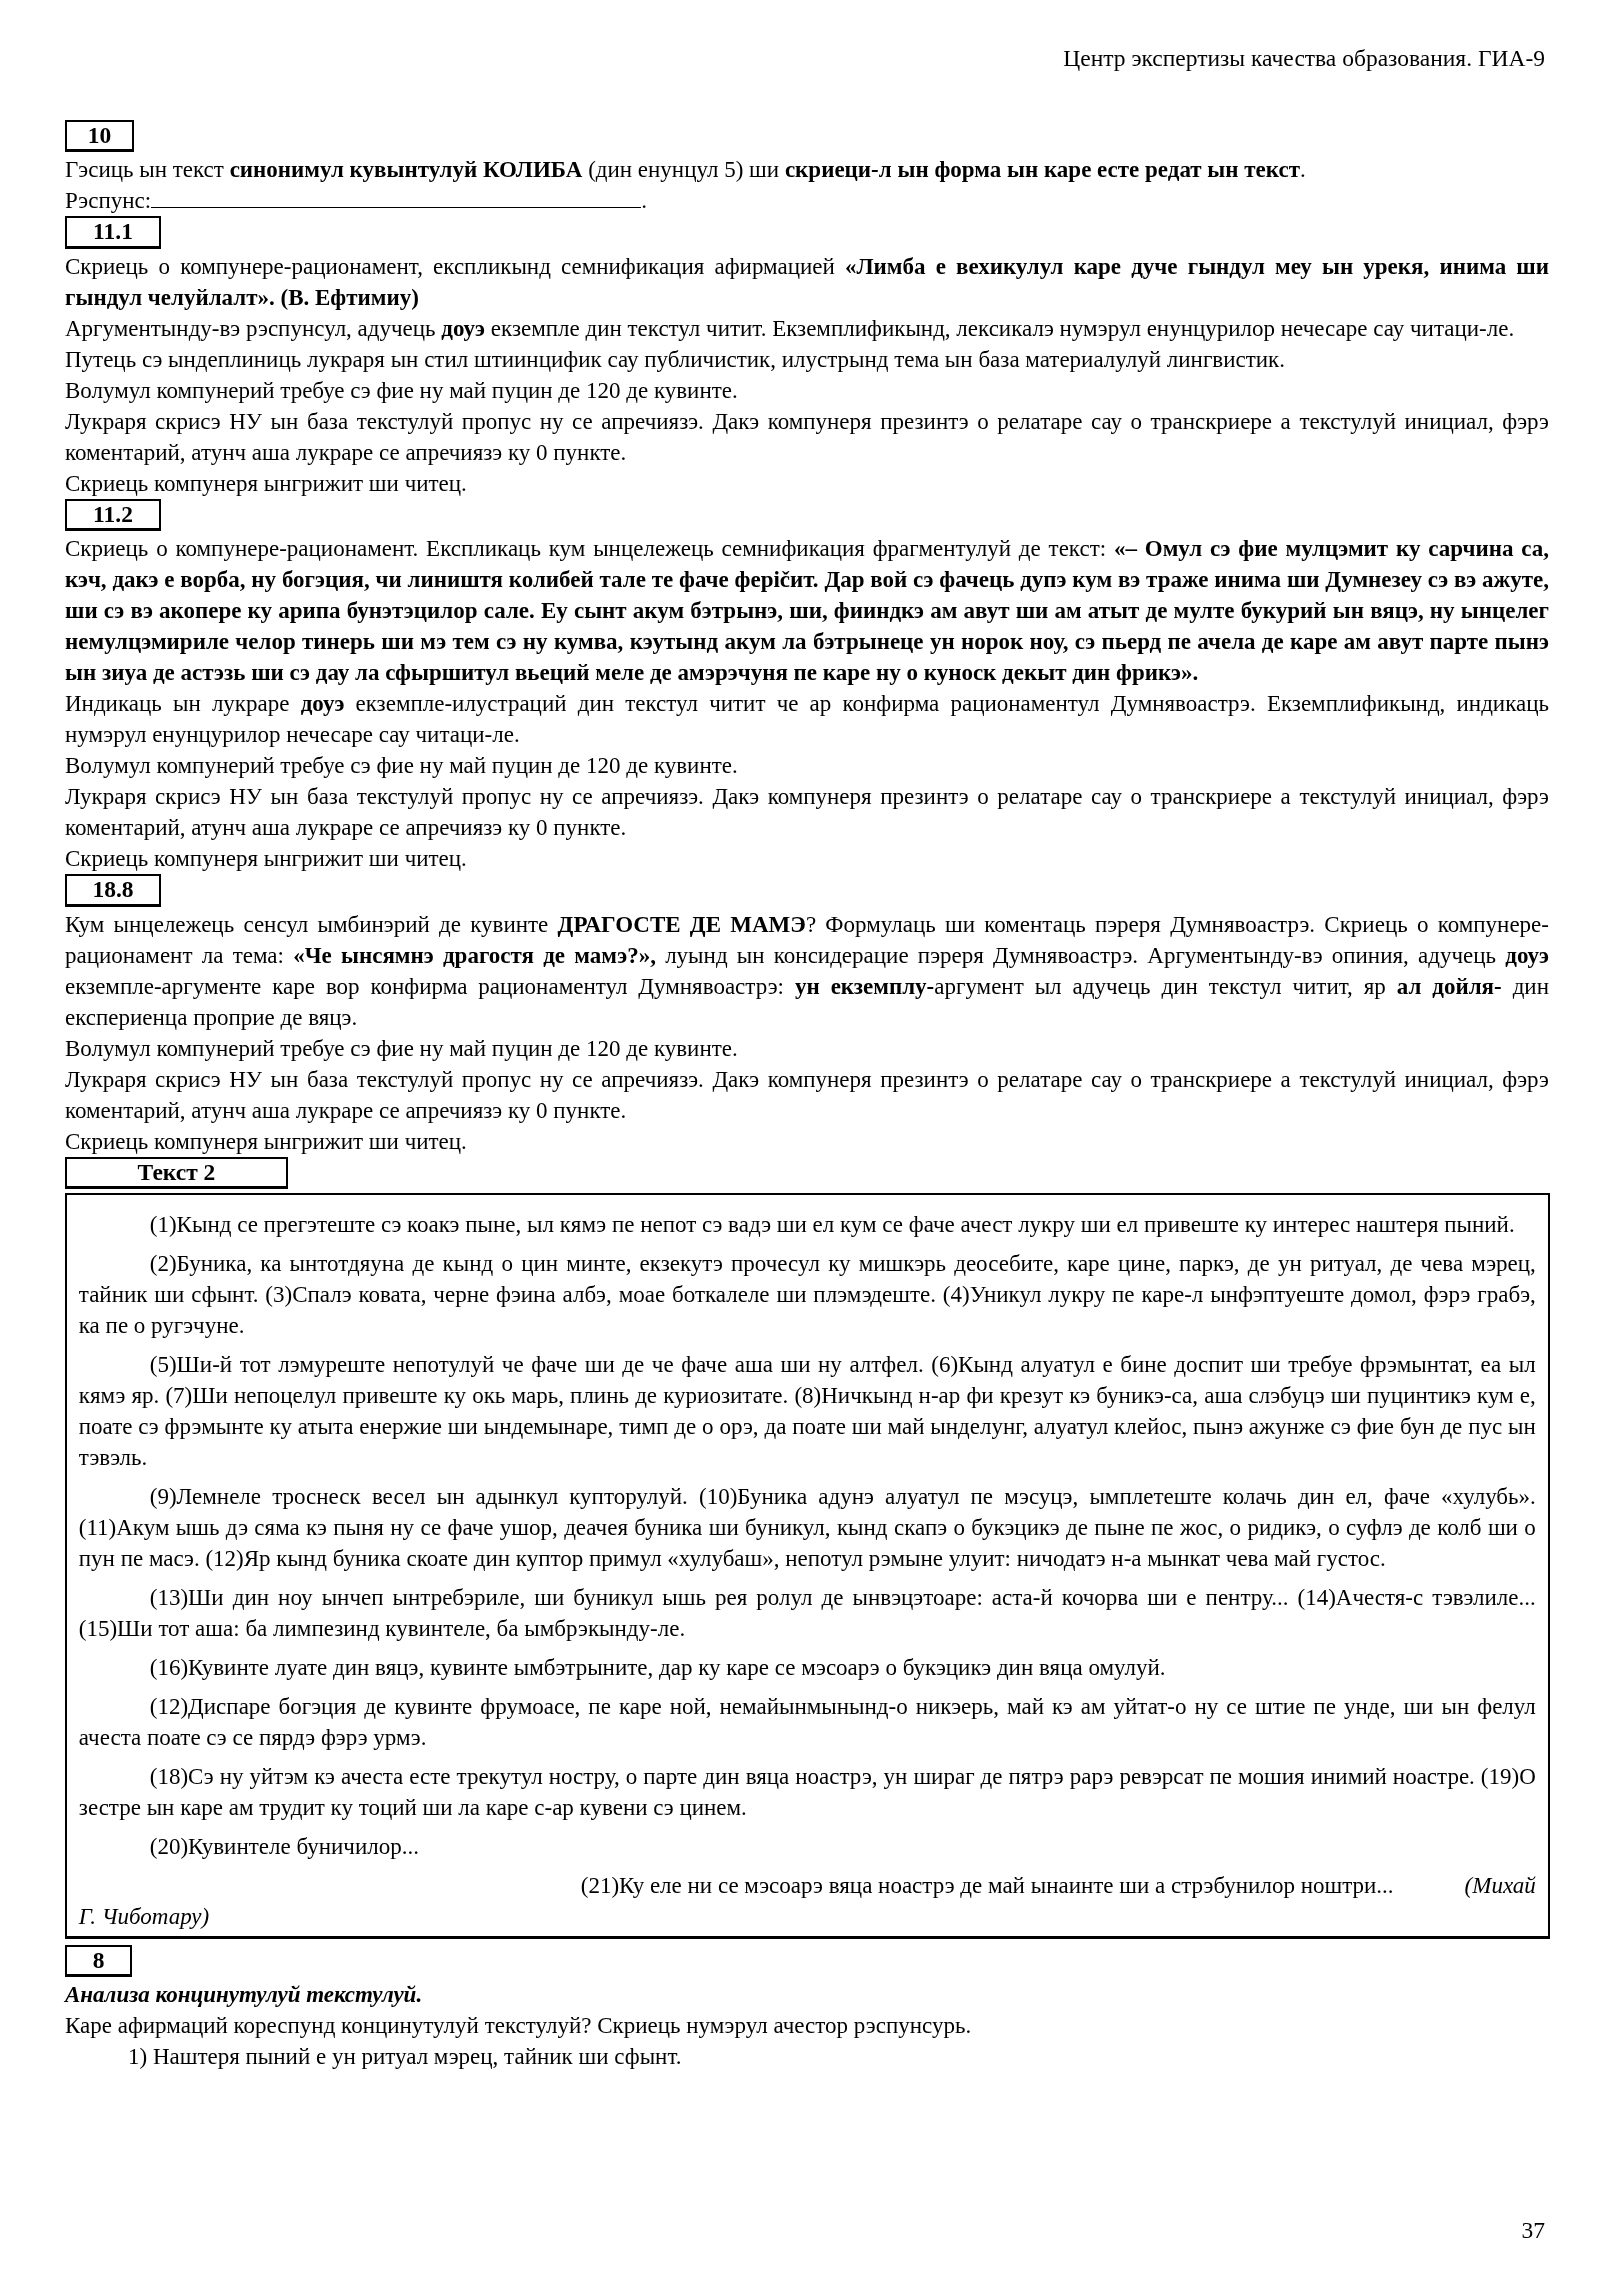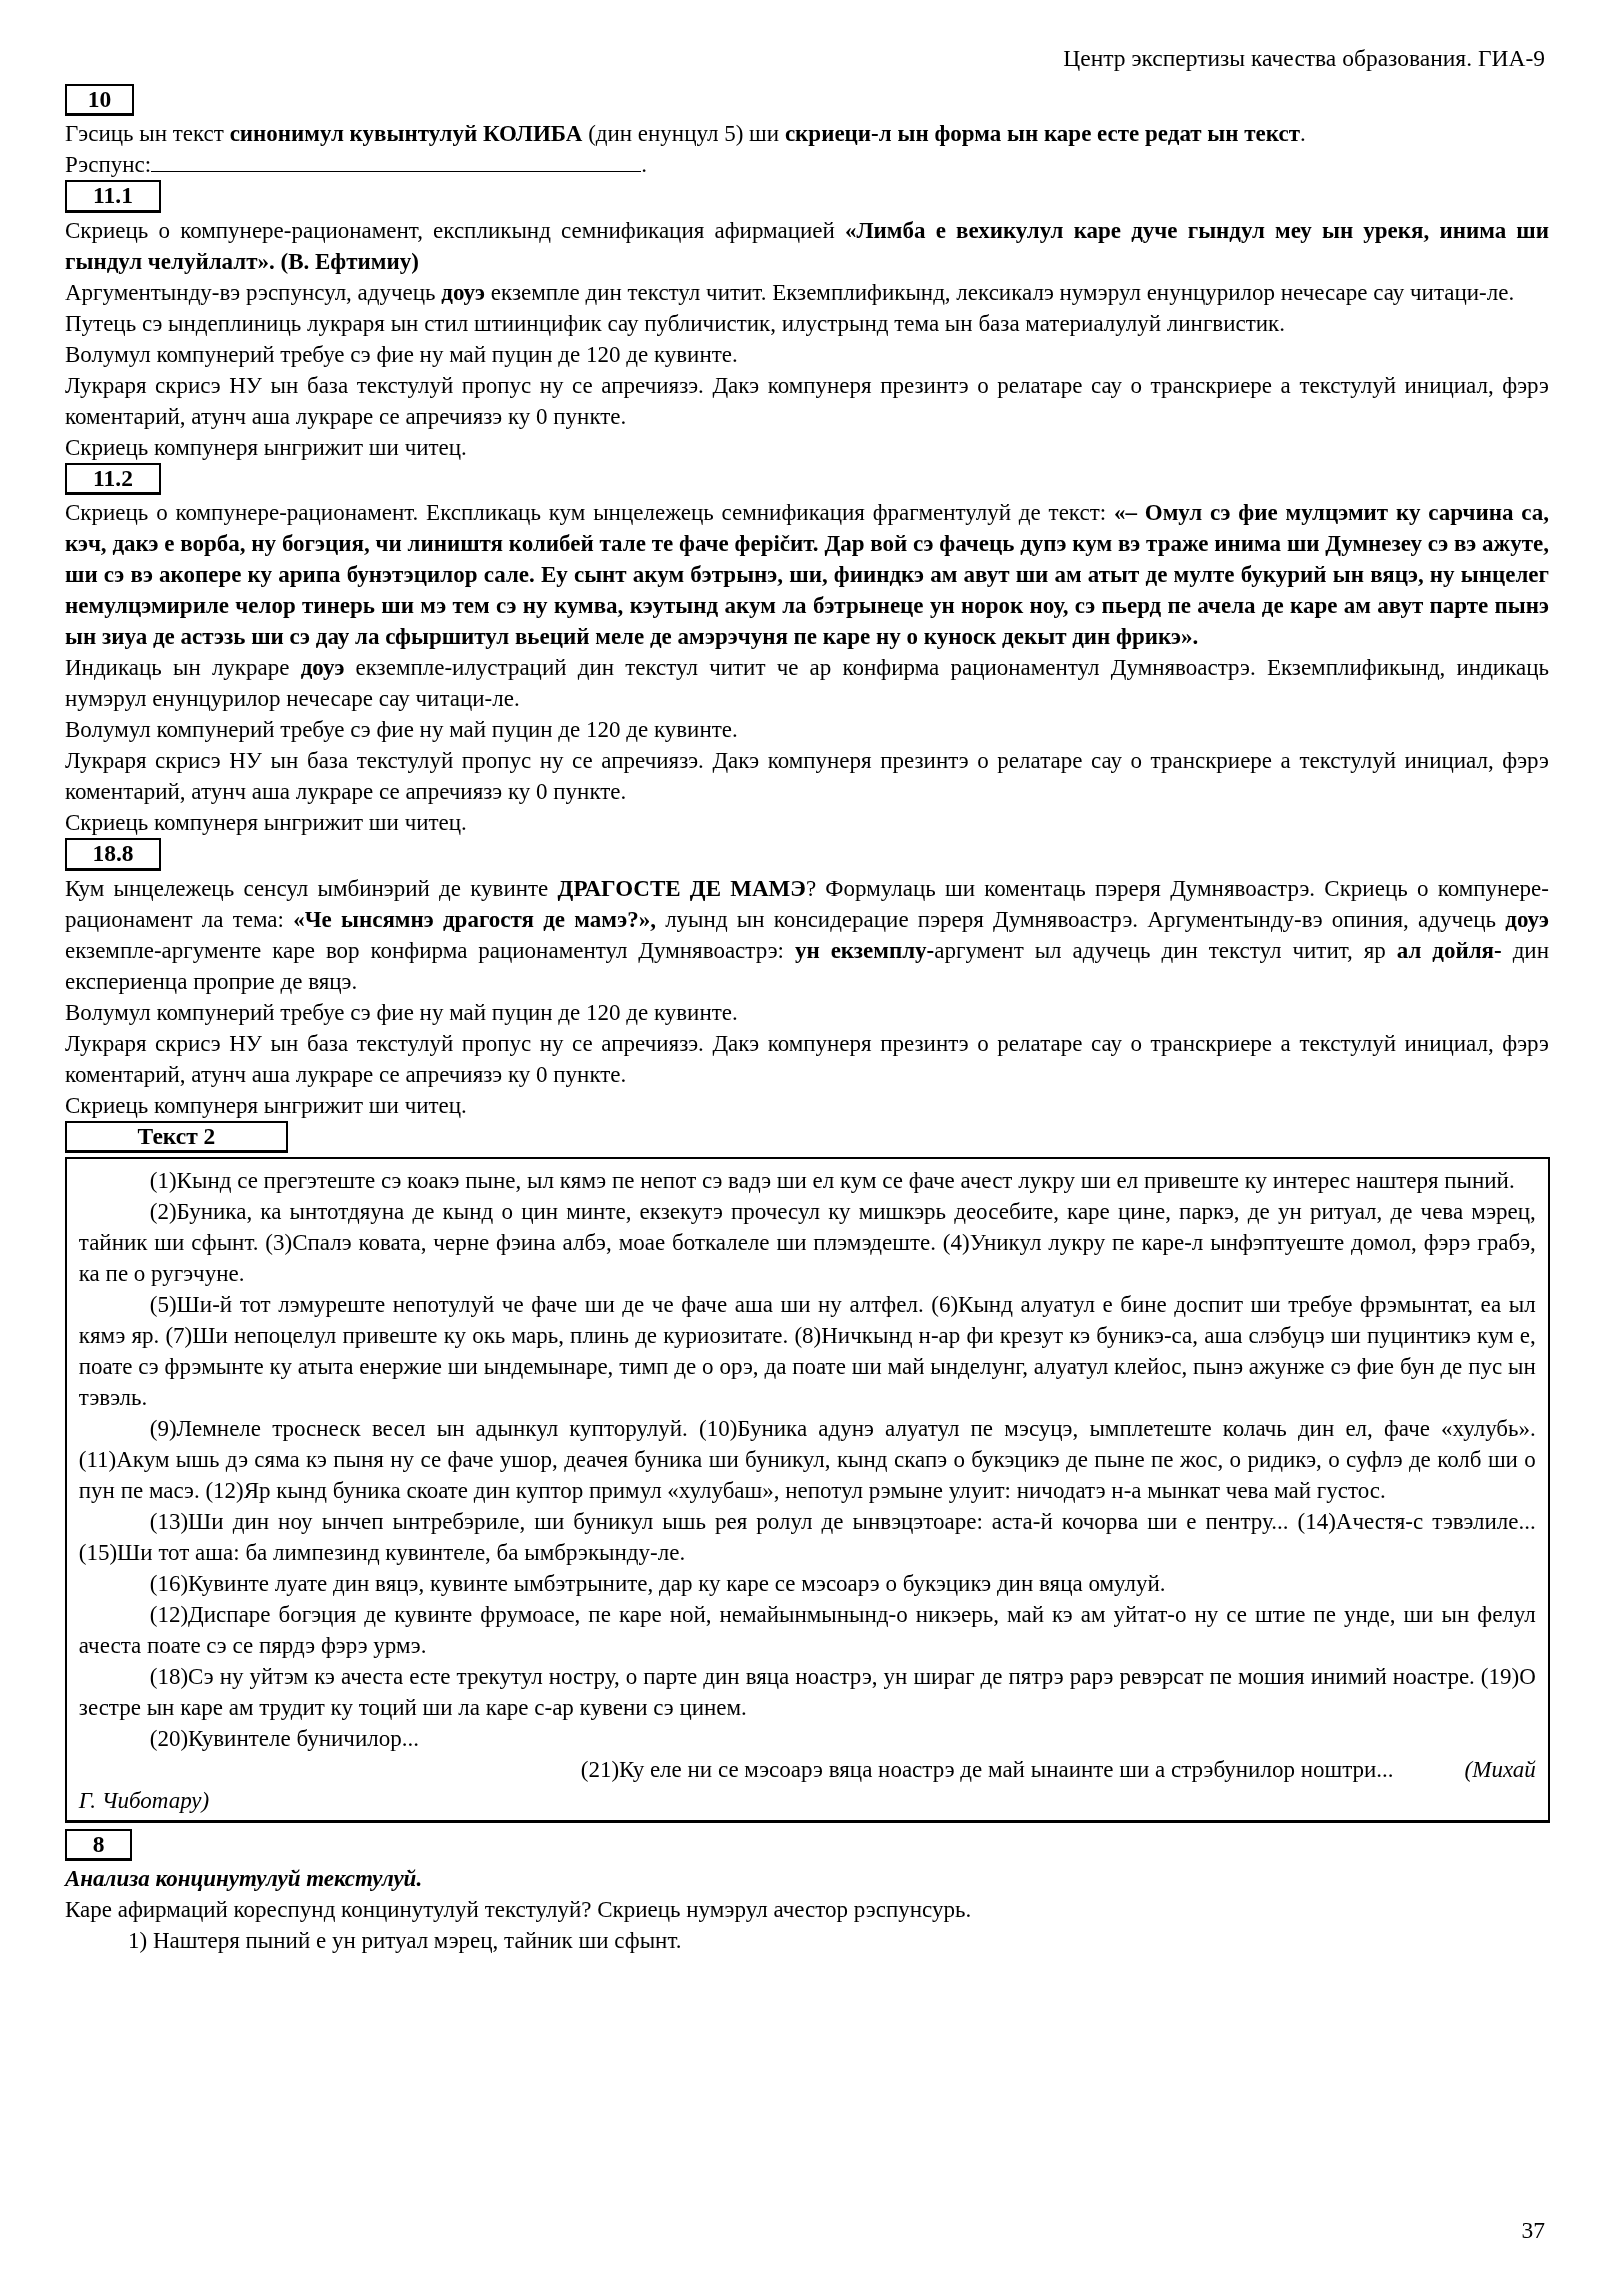--- a/index.html
+++ b/index.html
@@ -5,29 +5,29 @@
   html, body { margin: 0; padding: 0; background: #ffffff; }
   body { width: 1621px; height: 2293px; position: relative; overflow: hidden;
          font-family: "Liberation Serif", "DejaVu Serif", serif; color: #000; }
   .page { position: absolute; left: 0; top: 0; width: 1621px; height: 2240px; }
   .header { position: absolute; right: 76px; top: 45px; font-size: 23.5px; }
   .content { position: absolute; left: 65px; top: 84px; width: 1484px; }
   p, .line { margin: 0; font-size: 23px; line-height: 31px; text-align: justify; }
   .numbox { display: inline-block; border: 2px solid #000; border-bottom-width: 3.9px;
             font-weight: bold; font-size: 23.5px; line-height: 27.4px; text-align: center;
             padding: 0 0; margin: 0 0 2px 0; }
-  .w10 { width: 65px; }
+  .w10 { width: 65px; margin-top: 36px; }
   .w11 { width: 92px; }
   .w8  { width: 63px; }
   .wtx { width: 219px; }
   .it  { font-style: italic; font-weight: bold; }
   .answer-line { display: inline-block; width: 490px; border-bottom: 1.5px solid #000; height: 21.6px; vertical-align: baseline; }
   .textbox { border: 2px solid #000; border-bottom-width: 3.9px; border-right-width: 2.9px;
              padding: 5.9px 11.8px 3.9px 11.8px; margin-top: 2px; width: 1457px; }
-  .ind { text-indent: 71px; }
+  .ind { text-indent: 71px; margin-top: 8px; }
   .author { font-style: italic; }
   .author-right { float: right; font-style: italic; }
   .item-list { padding-left: 63px; }
   .footer { position: absolute; right: 76px; top: 2217px; font-size: 23.5px; }
 </style>
 </head>
 <body>
 
 <div class="page">
 

